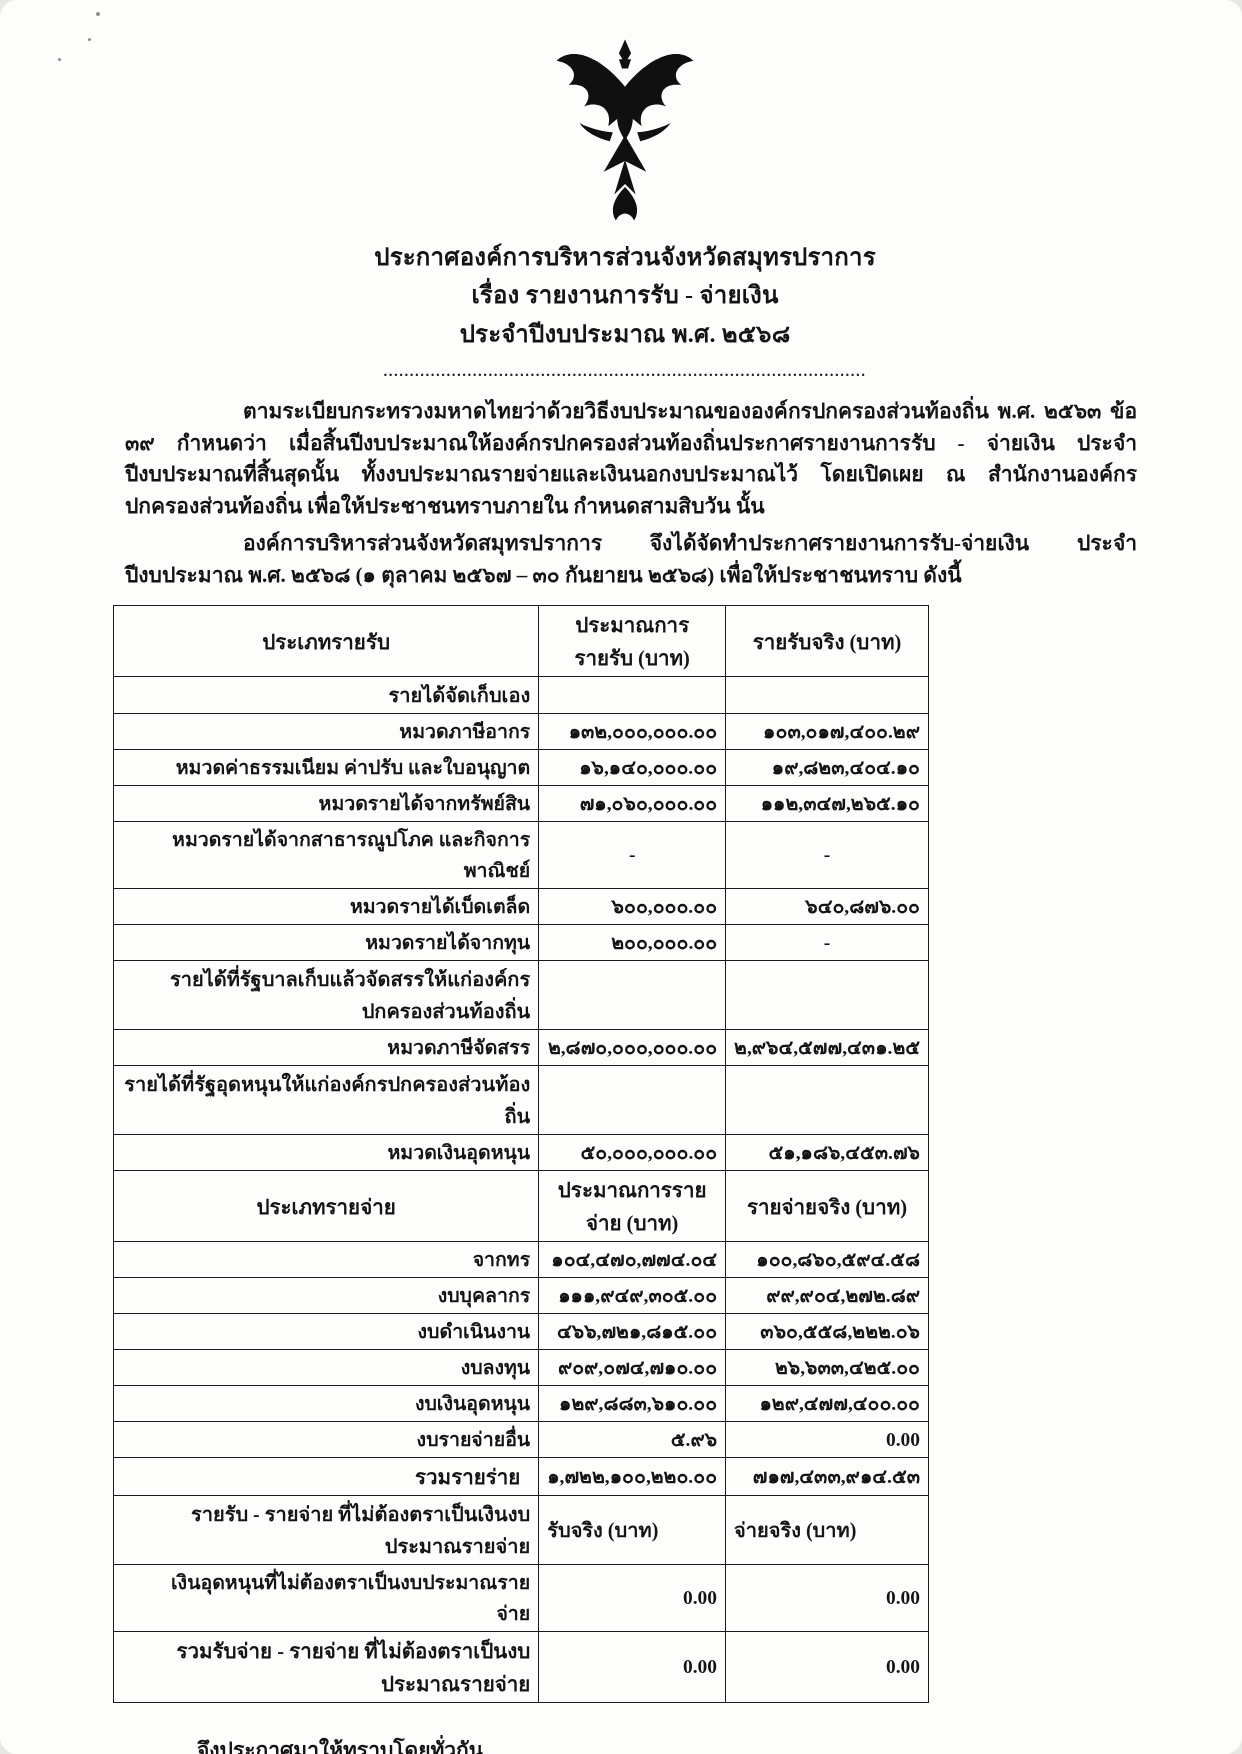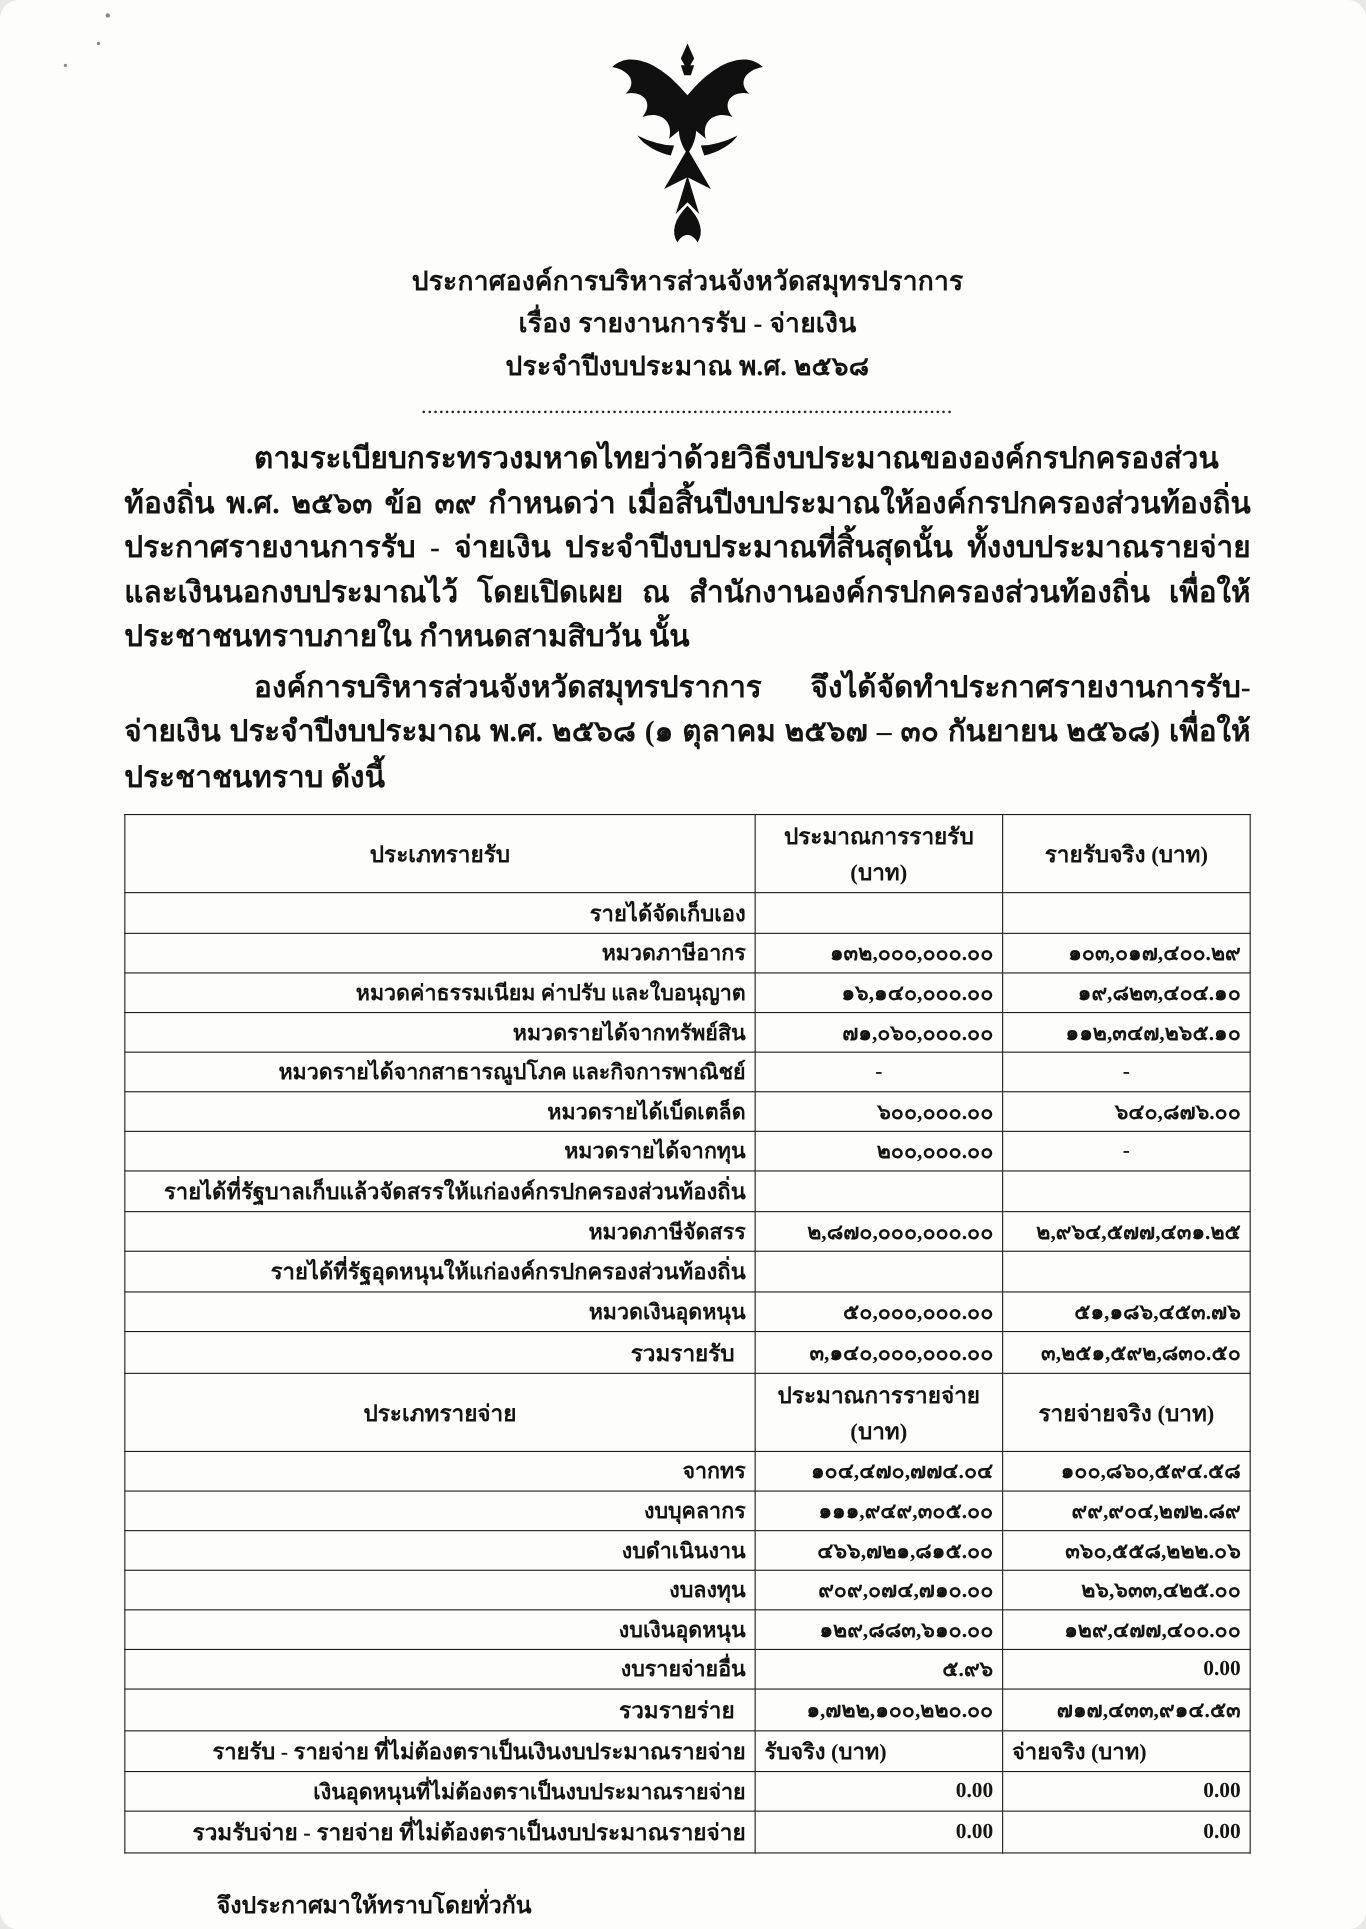--- a/index.html
+++ b/index.html
@@ -23,27 +23,27 @@
   
   .emblem-wrap { width: 100%; display: flex; justify-content: center; margin-top: 8px; }
   .emblem-wrap svg { display: block; }
 
   
   .title-block { text-align: center; margin-top: 10px; }
   .title-line { font-size: 24px; font-weight: 700; line-height: 1.6; letter-spacing: .2px; }
   .dots-divider { text-align: center; font-size: 15px; letter-spacing: 1.5px; color: #222; margin-top: 10px; font-weight: 700; }
 
   
-  .body-text { margin-top: 16px; font-size: 27px; font-weight: 600; line-height: 1.5; text-align: justify; }
+  .body-text { margin-top: 16px; font-size: 21px; font-weight: 600; line-height: 1.5; text-align: justify; margin-left: 12px; }
   .para { text-indent: 118px; }
   .para + .para { margin-top: 6px; }
 
   
   table.report {
-    width: 1024px; margin-top: 14px;
+    width: 816px; margin-top: 14px;
     border-collapse: collapse;
     font-size: 19.5px;
   }
   table.report td {
     border: 1.8px solid #1a1a1a;
     padding: 2px 8px;
     height: 33px;
     vertical-align: middle;
     font-weight: 600;
   }
@@ -158,25 +158,20 @@
           <tr class="row-section">
             <td class="c1">รายได้ที่รัฐอุดหนุนให้แก่องค์กรปกครองส่วนท้องถิ่น</td>
             <td class="c2"></td>
             <td class="c3"></td>
           </tr>
           <tr class="row-item">
             <td class="c1">หมวดเงินอุดหนุน</td>
             <td class="c2">๕๐,๐๐๐,๐๐๐.๐๐</td>
             <td class="c3">๕๑,๑๘๖,๔๕๓.๗๖</td>
           </tr>
-          <tr class="row-total">
-            <td class="c1">รวมรายรับ</td>
-            <td class="c2">๓,๑๔๐,๐๐๐,๐๐๐.๐๐</td>
-            <td class="c3">๓,๒๕๑,๕๙๒,๘๓๐.๕๐</td>
-          </tr>
           <tr class="row-header">
             <td class="c1">ประเภทรายจ่าย</td>
             <td class="c2">ประมาณการรายจ่าย (บาท)</td>
             <td class="c3">รายจ่ายจริง (บาท)</td>
           </tr>
           <tr class="row-item">
             <td class="c1">จากทร</td>
             <td class="c2">๑๐๔,๔๗๐,๗๗๔.๐๔</td>
             <td class="c3">๑๐๐,๘๖๐,๕๙๔.๕๘</td>
           </tr>

